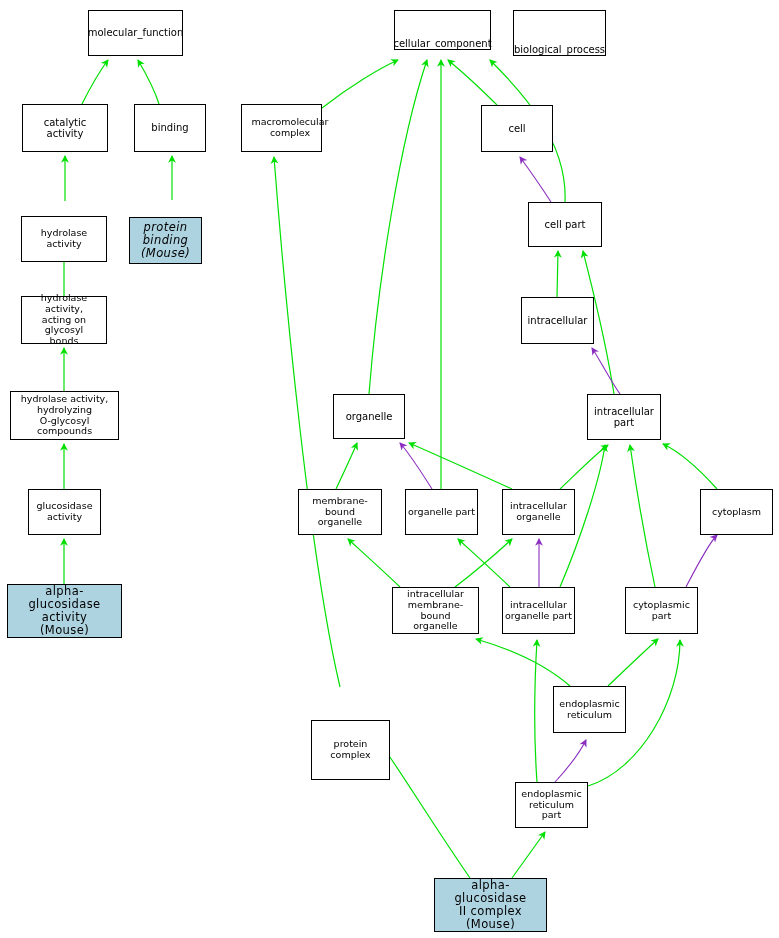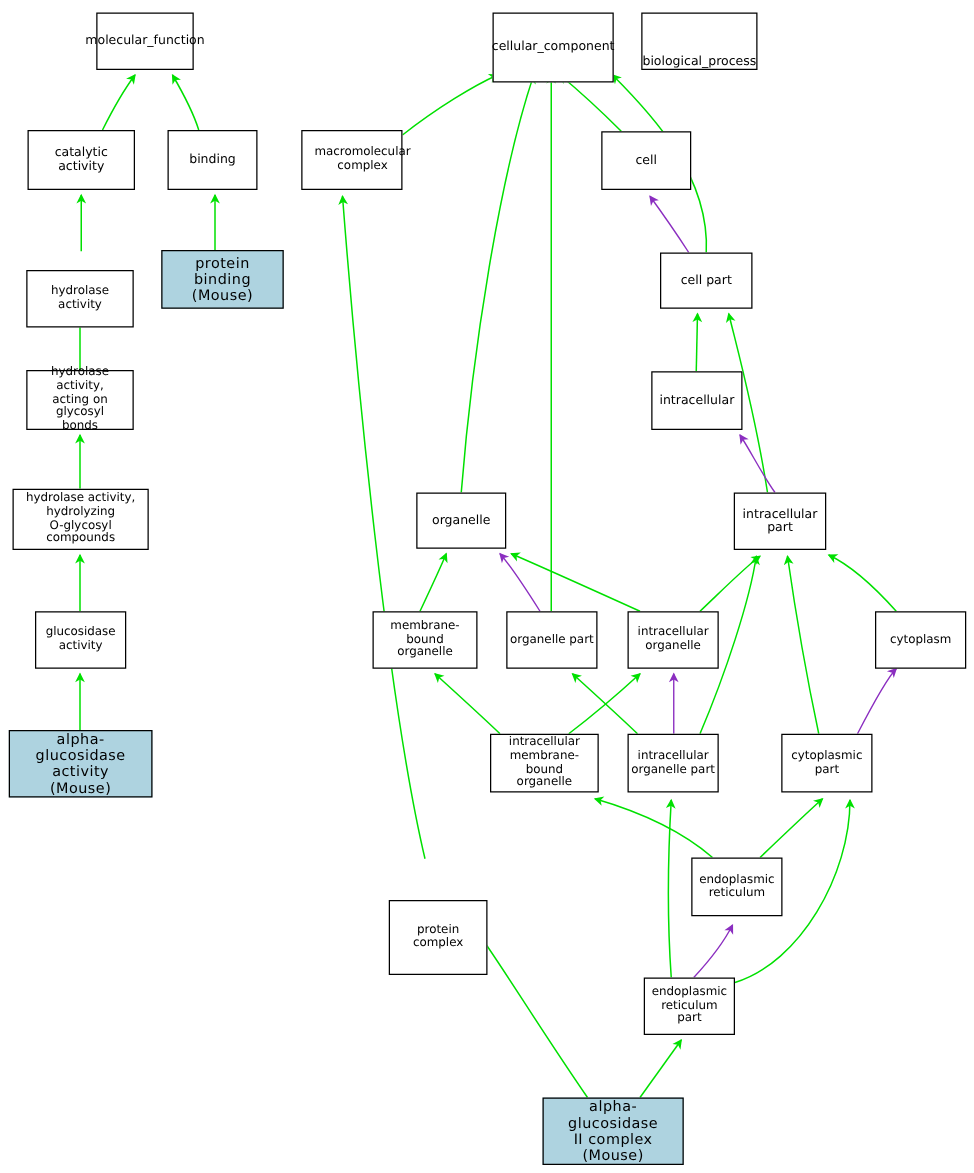--- a/index.html
+++ b/index.html
@@ -62,24 +62,24 @@
         <path d="M 570,686 C 540,660 500,646 476,639" fill="none" stroke="#00e000" stroke-width="1.2" marker-end="url(#ah-green)"></path>
         <path d="M 608,686 C 630,665 648,648 658,639" fill="none" stroke="#00e000" stroke-width="1.2" marker-end="url(#ah-green)"></path>
         <path d="M 555,782 C 568,768 580,752 586,740" fill="none" stroke="#8b2ec0" stroke-width="1.1" marker-end="url(#ah-purple)"></path>
         <path d="M 537,782 C 534,740 534,690 537,640" fill="none" stroke="#00e000" stroke-width="1.2" marker-end="url(#ah-green)"></path>
         <path d="M 588,786 C 640,770 680,700 680,640" fill="none" stroke="#00e000" stroke-width="1.2" marker-end="url(#ah-green)"></path>
         <path d="M 470,878 C 430,820 400,770 378,740" fill="none" stroke="#00e000" stroke-width="1.2" marker-end="url(#ah-green)"></path>
         <path d="M 512,878 C 525,860 538,842 545,832" fill="none" stroke="#00e000" stroke-width="1.2" marker-end="url(#ah-green)"></path>
       </g>
   </svg>
   <div id="node-group">
-      <div class="node sz-m" style="left: 77px; top: 10px; width: 78px; height: 46px;">
+      <div class="node sz-m" style="left: 88px; top: 10px; width: 95px; height: 46px;">
         <span class="lbl">molecular_function</span>
       </div>
-      <div class="node sz-m" style="left: 394px; top: 10px; width: 97px; height: 56px;">
+      <div class="node sz-m" style="left: 394px; top: 10px; width: 97px; height: 40px; align-items: flex-end;">
         <span class="lbl">cellular_component</span>
       </div>
       <div class="node sz-m" style="left: 513px; top: 10px; width: 93px; height: 46px; align-items: flex-end;">
         <span class="lbl">biological_process</span>
       </div>
       <div class="node sz-m" style="left: 22px; top: 104px; width: 86px; height: 48px;">
         <span class="lbl">catalytic activity</span>
       </div>
       <div class="node sz-m" style="left: 134px; top: 104px; width: 72px; height: 48px;">
         <span class="lbl">binding</span>
@@ -87,21 +87,21 @@
       <div class="node sz-s" style="left: 241px; top: 104px; width: 81px; height: 48px; padding-left: 17px;">
         <span class="lbl">macromolecular
 complex</span>
       </div>
       <div class="node sz-m" style="left: 481px; top: 105px; width: 72px; height: 47px;">
         <span class="lbl">cell</span>
       </div>
       <div class="node sz-s" style="left: 21px; top: 201px; width: 86px; height: 46px; margin-top: 15px;">
         <span class="lbl">hydrolase activity</span>
       </div>
-      <div class="node sz-m hl" style="left: 129px; top: 200px; width: 98px; height: 47px;">
+      <div class="node sz-m hl" style="left: 129px; top: 217px; width: 73px; height: 47px; font-style: italic;">
         <span class="lbl">protein binding
 (Mouse)</span>
       </div>
       <div class="node sz-m" style="left: 528px; top: 202px; width: 74px; height: 45px;">
         <span class="lbl">cell part</span>
       </div>
       <div class="node sz-s" style="left: 21px; top: 296px; width: 86px; height: 48px;">
         <span class="lbl">hydrolase activity,
 acting on glycosyl
 bonds</span>

